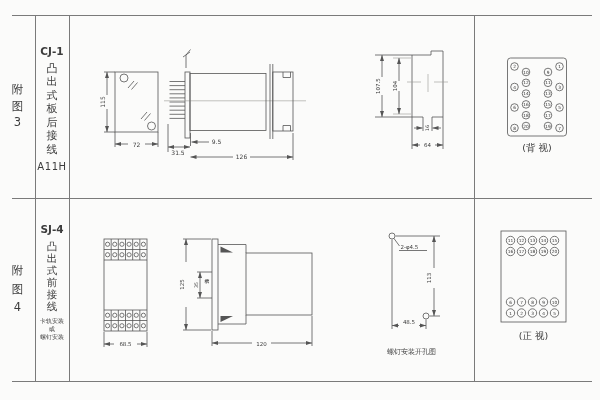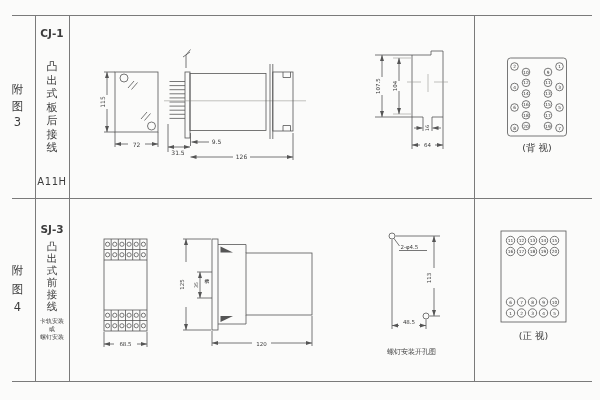--- a/index.html
+++ b/index.html
@@ -12,21 +12,21 @@
   svg text{stroke:none;fill:#3c3c3c;}
   svg .pt{fill:#333;}
   svg .fil{fill:#555;stroke:none;}
   svg .arrhead{fill:#555;stroke:none;}
   .vstack{position:absolute;display:flex;flex-direction:column;align-items:center;}
   .figcol{left:0;width:35px;justify-content:center;font-size:11.5px;font-weight:500;}
   .figcol .sc{line-height:1;}
   .f1{top:15px;height:183px;gap:5px;}
   .f2{top:198px;height:183px;gap:7px;}
   .typecol{left:35px;width:34px;}
-  .t1{top:4px;height:183px;padding-top:24px;box-sizing:border-box;justify-content:space-between;}
+  .t1{top:22px;height:183px;padding-top:24px;box-sizing:border-box;}
   .t2{top:198px;height:183px;padding-top:26px;box-sizing:border-box;}
   .model{font-size:10.5px;font-weight:600;line-height:1;}
   .typestack{display:flex;flex-direction:column;align-items:center;margin-top:6px;}
   .t1 .typestack{gap:2.5px;font-size:11px;font-weight:500;}
   .t2 .typestack{gap:1.5px;font-size:10.5px;font-weight:500;}
   .typestack .sc{line-height:1;}
   .code{font-size:10px;letter-spacing:.6px;margin-top:6px;}
   .mount{display:flex;flex-direction:column;align-items:center;gap:2px;margin-top:7px;
     font-size:6px;line-height:1;}
 </style>
@@ -339,21 +339,21 @@
         <div class="sc">式</div>
         <div class="sc">板</div>
         <div class="sc">后</div>
         <div class="sc">接</div>
         <div class="sc">线</div>
       </div>
   <div class="code">A11H</div>
 </div>
 
 <div class="vstack typecol t2">
-  <div class="model">SJ-3</div>
+  <div class="model">SJ-4</div>
   <div class="typestack">
         <div class="sc">凸</div>
         <div class="sc">出</div>
         <div class="sc">式</div>
         <div class="sc">前</div>
         <div class="sc">接</div>
         <div class="sc">线</div>
       </div>
   <div class="mount">
         <div class="sc">卡轨安装</div>

